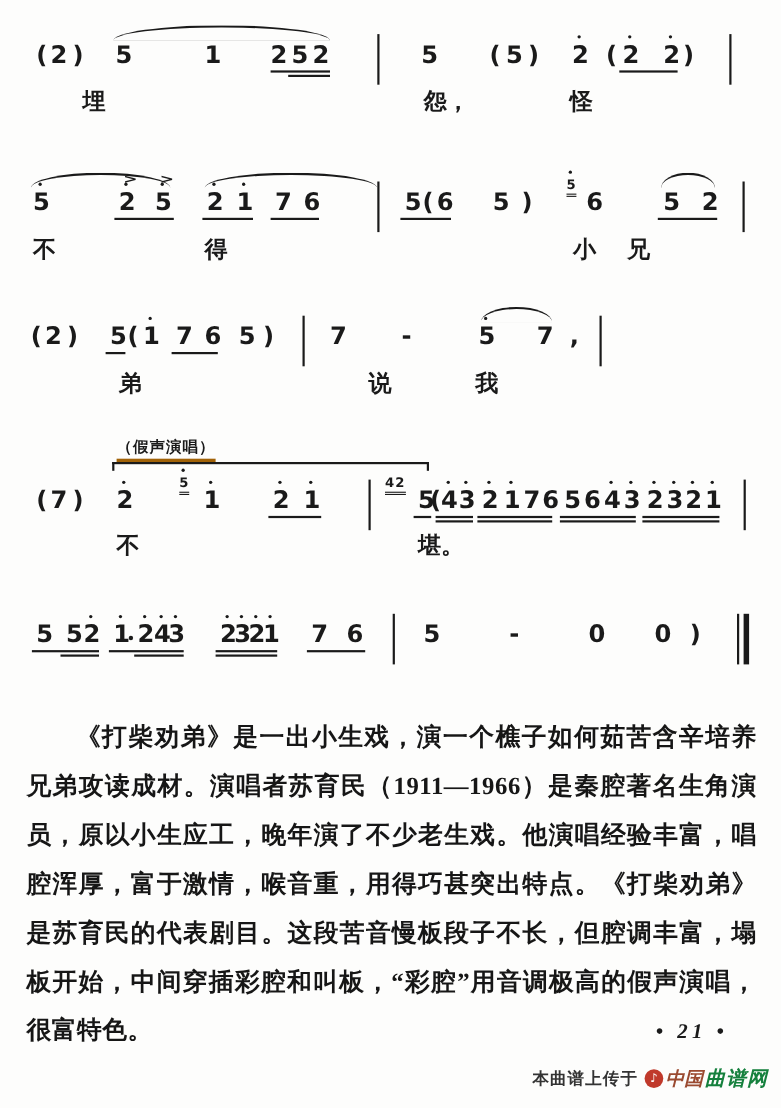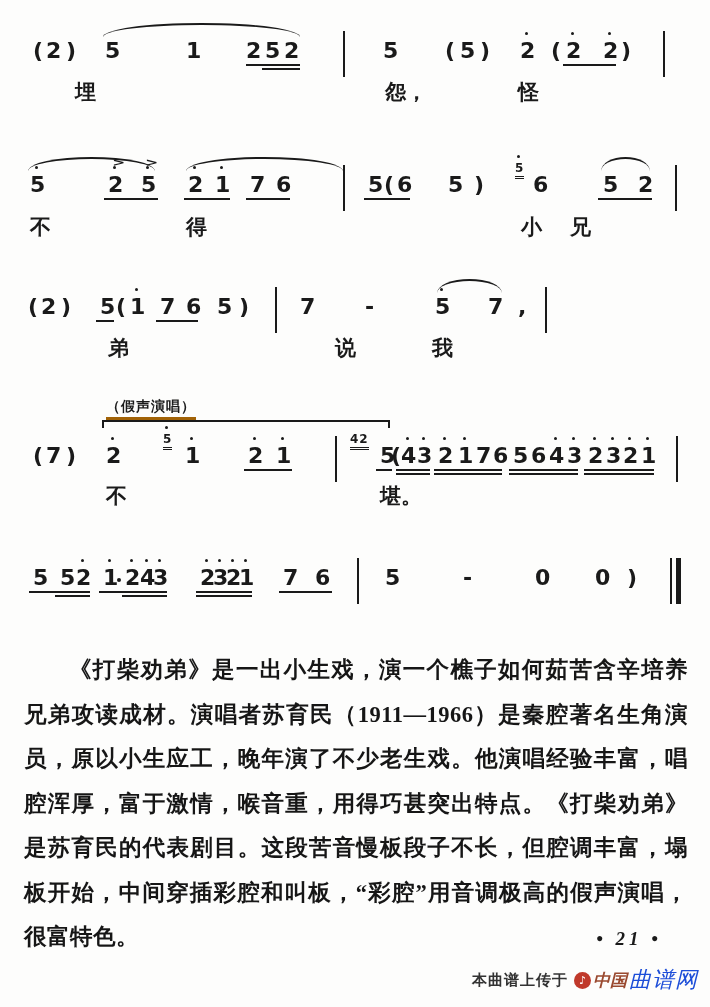--- a/index.html
+++ b/index.html
@@ -60,21 +60,21 @@
     font-size:15px;
   }
   .footer .prefix{color:#333;font-weight:bold;letter-spacing:1px;}
   .logo{display:flex;align-items:center;gap:2px;}
   .logo-mark{
     width:17px;height:17px;border-radius:50%;
     background:#c0392b;color:#fff;display:flex;align-items:center;justify-content:center;
     font-size:11px;font-weight:bold;font-family:"DejaVu Sans",sans-serif;
   }
   .logo-cn{color:#9a4a30;font-weight:bold;font-style:italic;font-size:17px;}
-  .logo-qp{color:#1d4ed8;font-weight:normal;font-style:italic;font-size:22px;letter-spacing:1px;}
+  .logo-qp{color:#15803d;font-weight:bold;font-style:italic;font-size:18px;letter-spacing:1px;}
 </style>
 </head>
 <body>
 
 <div class="score">
     <div class="note" style="left: 33px; top: 38px;">(</div>
     <div class="note" style="left: 46px; top: 38px;">2</div>
     <div class="note" style="left: 66px; top: 38px;">)</div>
     <div class="note" style="left: 105px; top: 38px;">5</div>
     <div class="note" style="left: 186px; top: 38px;">1</div>

